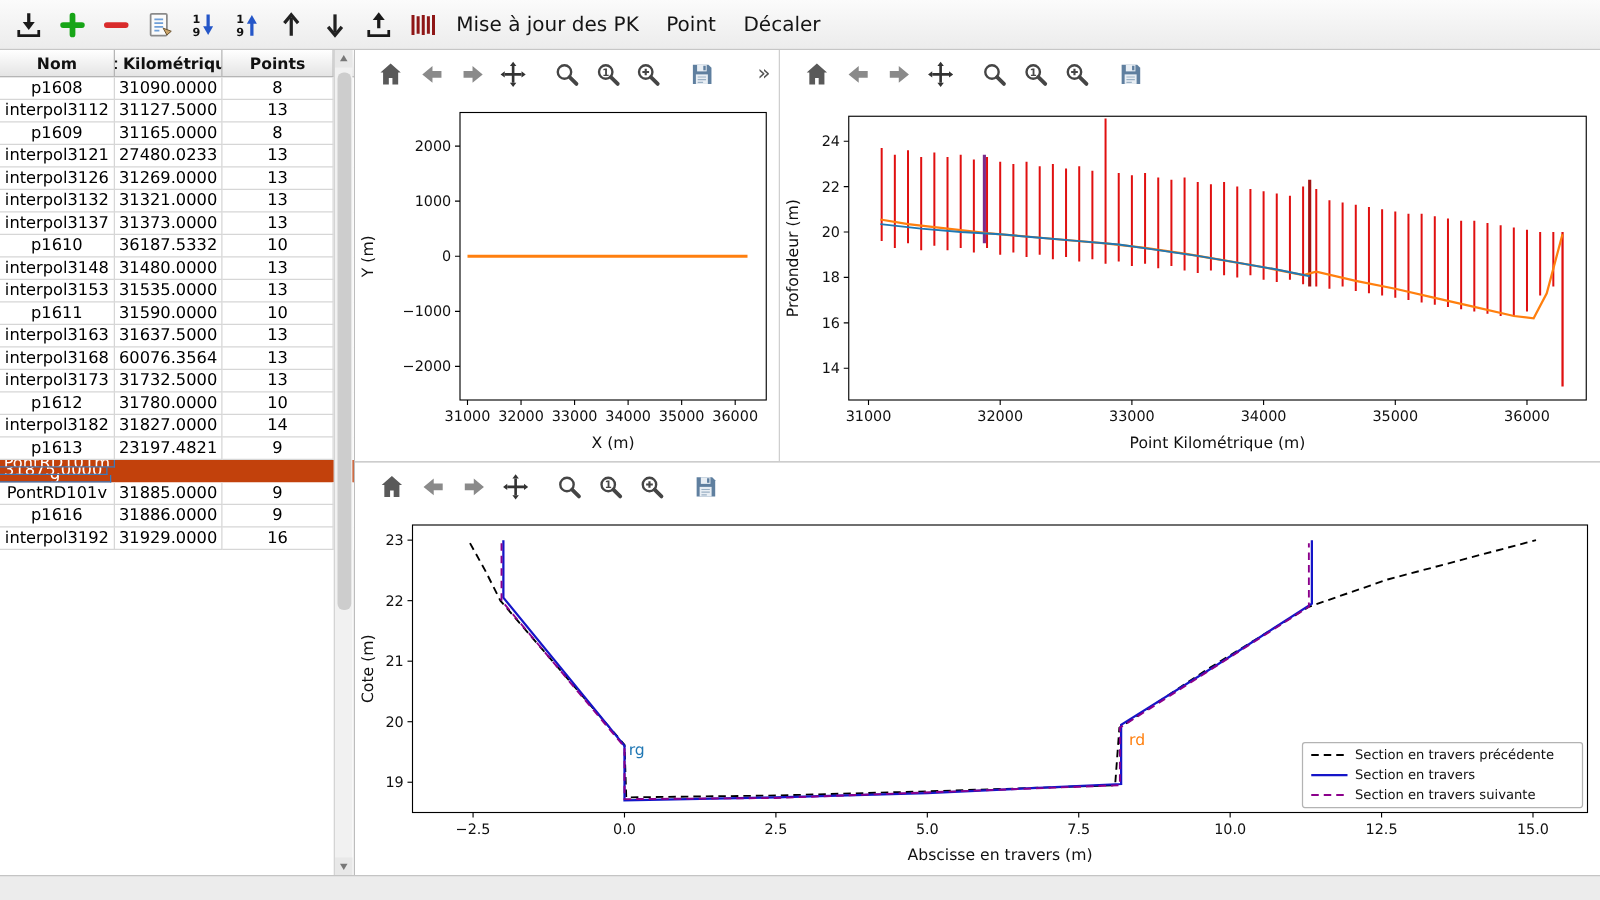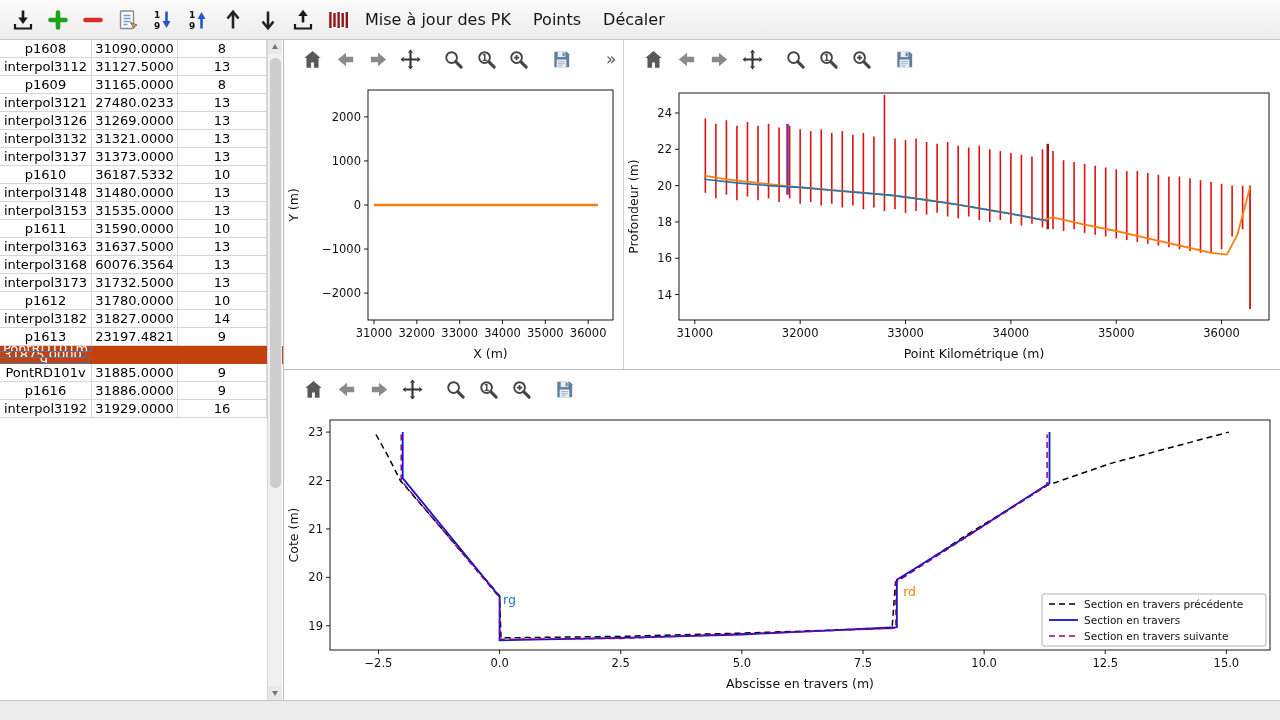--- a/index.html
+++ b/index.html
@@ -147,26 +147,31 @@
               <rect x="7.3" y="5" width="2.4" height="14"></rect>
               <rect x="11.4" y="4" width="2.4" height="16"></rect>
               <rect x="15.5" y="5" width="2.4" height="14"></rect>
               <rect x="19.6" y="4" width="2.4" height="16"></rect>
             </g>
           </svg>
         </span>
       </div>
     </div>
   <span class="menu-text">Mise à jour des PK</span>
-  <span class="menu-text">Points</span>
+  <span class="menu-text">Point</span>
   <span class="menu-text">Décaler</span>
 </div>
 
 <div class="left-panel">
   <div>
+    <div class="thead">
+      <div class="th col-nom">Nom</div>
+      <div class="th col-pk">t Kilométriqu</div>
+      <div class="th col-points">Points</div>
+    </div>
     <div id="pk-table-body">
         <div class="trow">
           <div class="td col-nom">p1608</div>
           <div class="td col-pk">31090.0000</div>
           <div class="td col-points">8</div>
         </div>
         <div class="trow">
           <div class="td col-nom">interpol3112</div>
           <div class="td col-pk">31127.5000</div>
           <div class="td col-points">13</div>

